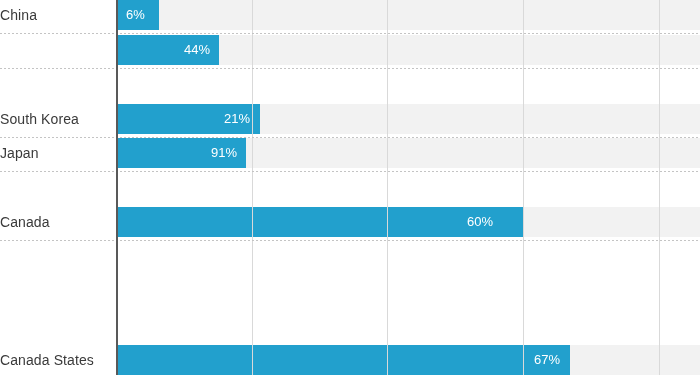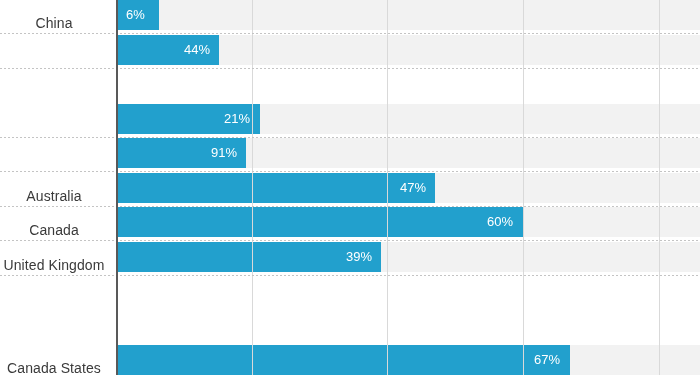--- a/index.html
+++ b/index.html
@@ -77,24 +77,24 @@
     top: 0;
     height: 30px;
     background: #22a0cd;
     z-index: 2;
   }
 
   .row-label {
     position: absolute;
     left: 0;
     width: 108px;
-    top: 8px;
+    top: 0;
     height: 30px;
     line-height: 30px;
-    text-align: center;
+    text-align: left;
     font-size: 14px;
     color: #3a3a3a;
     white-space: nowrap;
     letter-spacing: 0.1px;
   }
 
   .row-value {
     position: absolute;
     top: 0;
     height: 30px;
@@ -148,54 +148,42 @@
     <div class="row-track"></div>
     <div class="row-bar" style="width:101.3px"></div>
     <div class="row-value" style="left:184px">44%</div>
     <div class="row-sep"></div>
   </div>
 
 
   <div class="row" style="top:103.5px">
     <div class="row-track"></div>
     <div class="row-bar" style="width:141.8px"></div>
+    <div class="row-label">South Korea</div>
     <div class="row-value" style="left:224px">21%</div>
     <div class="row-sep"></div>
   </div>
 
   <div class="row" style="top:138px">
     <div class="row-track"></div>
     <div class="row-bar" style="width:128.3px"></div>
+    <div class="row-label">Japan</div>
     <div class="row-value" style="left:211px">91%</div>
     <div class="row-sep"></div>
   </div>
 
-  <div class="row" style="top:172.5px">
-    <div class="row-track"></div>
-    <div class="row-bar" style="width:317.3px"></div>
-    <div class="row-label">Australia</div>
-    <div class="row-value" style="left:400px">47%</div>
-    <div class="row-sep"></div>
-  </div>
 
   <div class="row" style="top:207px">
     <div class="row-track"></div>
     <div class="row-bar" style="width:405px"></div>
     <div class="row-label">Canada</div>
-    <div class="row-value" style="left:487px">60%</div>
+    <div class="row-value" style="left:467px">60%</div>
     <div class="row-sep"></div>
   </div>
 
-  <div class="row" style="top:241.5px">
-    <div class="row-track"></div>
-    <div class="row-bar" style="width:263.3px"></div>
-    <div class="row-label">United Kingdom</div>
-    <div class="row-value" style="left:346px">39%</div>
-    <div class="row-sep"></div>
-  </div>
 
 
 
   <div class="row" style="top:345px">
     <div class="row-track"></div>
     <div class="row-bar" style="width:452.3px"></div>
     <div class="row-label">Canada States</div>
     <div class="row-value" style="left:534px">67%</div>
 
   </div>

